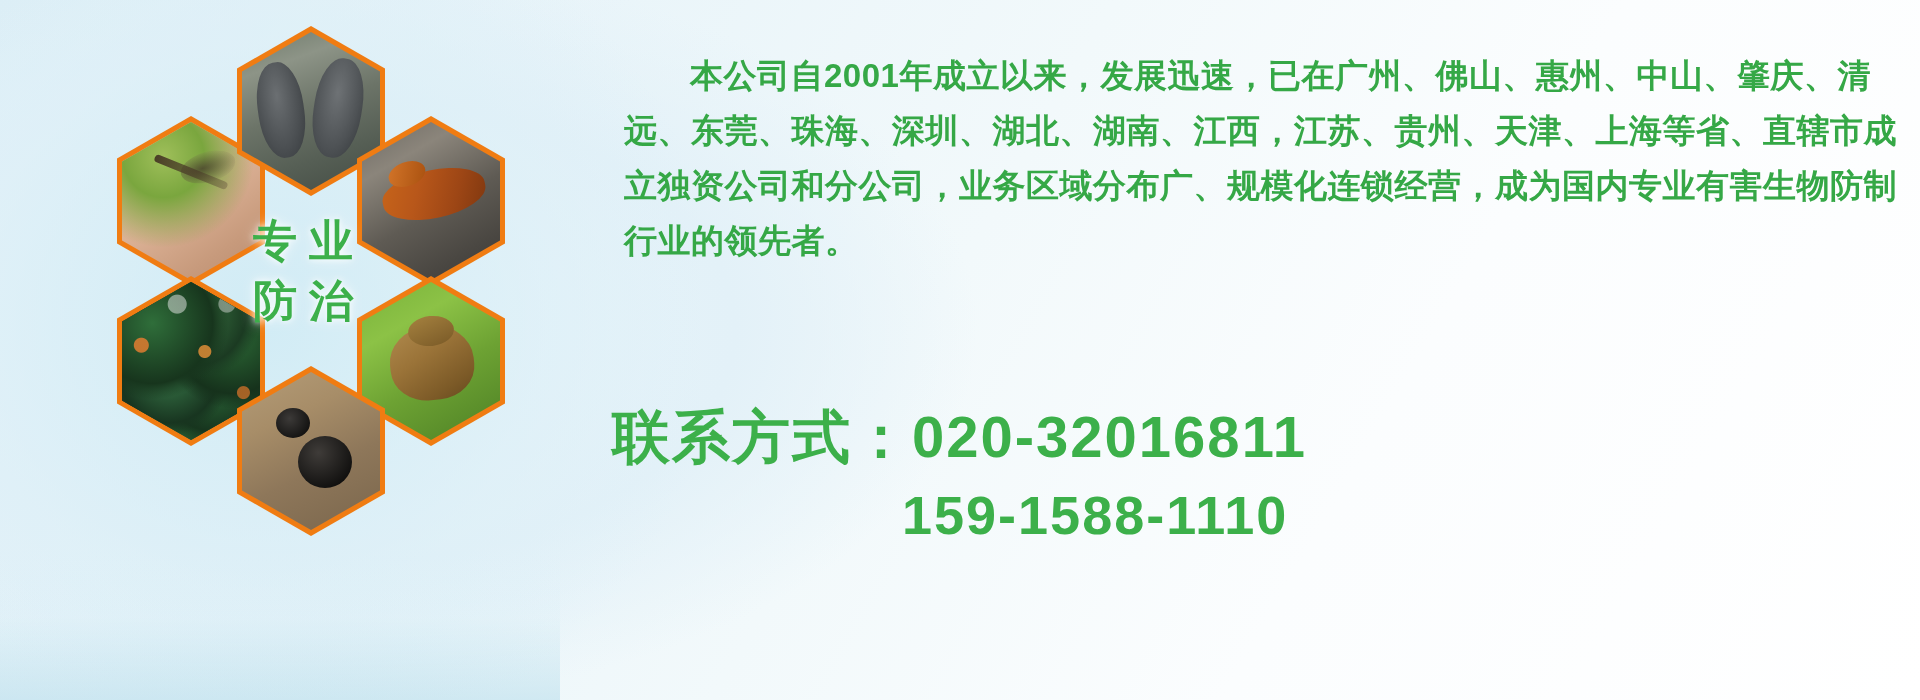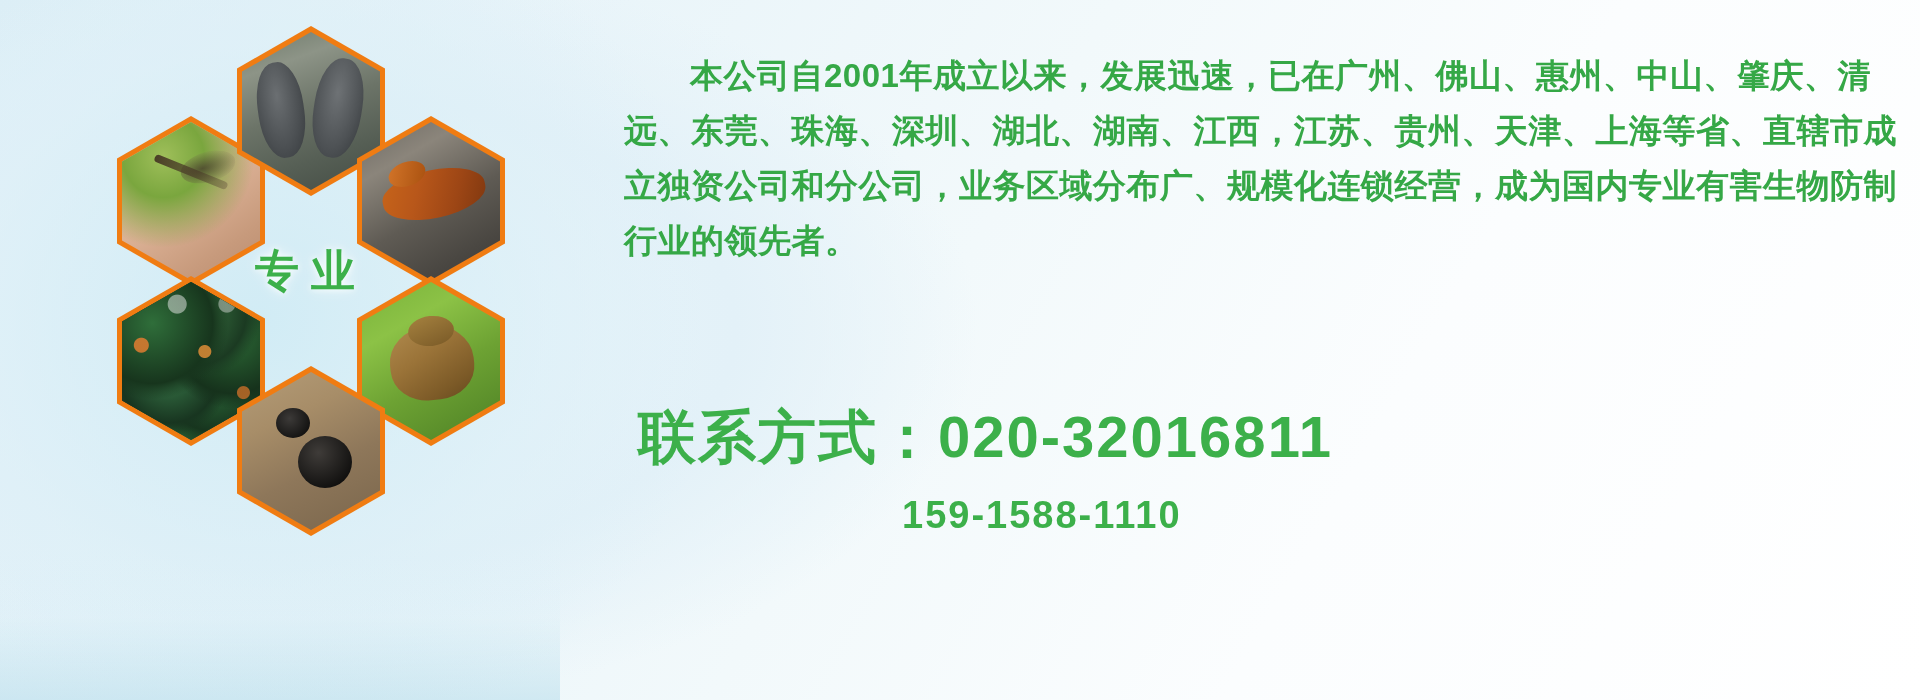--- a/index.html
+++ b/index.html
@@ -98,44 +98,44 @@
      background:linear-gradient(160deg,#a5813f,#7a5a27);transform:rotate(-6deg);}
 
   .art-ant{background:
      linear-gradient(155deg,#b49c78 0%,#a78d68 30%,#8e775a 60%,#7a664c 100%);}
   .art-ant:before{content:"";position:absolute;left:34px;top:36px;width:34px;height:30px;border-radius:50%;
      background:radial-gradient(circle at 40% 35%, #3c3a38, #141312 75%);}
   .art-ant:after{content:"";position:absolute;left:56px;top:64px;width:54px;height:52px;border-radius:50%;
      background:radial-gradient(circle at 38% 32%, #3f3c39, #100f0e 78%);}
 
   .hex-label{
-    position:absolute;left:146px;top:178px;width:148px;height:170px;
-    display:flex;flex-direction:column;align-items:center;justify-content:center;
+    position:absolute;left:156px;top:178px;width:148px;height:170px;
+    display:flex;flex-direction:column;justify-content:center;
     gap:16px;z-index:6;pointer-events:none;
   }
   .hex-label span{
     color:#3cb04a;font-size:44px;font-weight:bold;letter-spacing:12px;
     text-indent:12px;line-height:1;
     text-shadow:0 0 6px rgba(255,255,255,.9),0 0 14px rgba(255,255,255,.8);
   }
 
   
   .body-copy{
     position:absolute;left:612px;top:36px;width:1300px;
     color:#35a846;font-size:33px;line-height:55px;font-weight:bold;
     letter-spacing:.5px;
   }
   .body-copy p{margin:12px;text-indent:66px;}
 
   .contact{
     position:absolute;left:612px;top:398px;width:1300px;
     color:#3cb04a;font-weight:bold;line-height:78px;
   }
-  .contact .line1{font-size:58px;letter-spacing:2px;margin-left:26px;}
-  .contact .line2{font-size:38px;letter-spacing:2px;padding-left:290px;}
+  .contact .line1{font-size:58px;letter-spacing:2px;}
+  .contact .line2{font-size:54px;letter-spacing:2px;padding-left:290px;}
 </style>
 </head>
 <body>
 
 <div id="banner">
 
   <div class="hex-cluster">
 
     <div class="hex h-mosquito">
       <div class="inner">
@@ -168,20 +168,21 @@
     </div>
 
     <div class="hex h-ant">
       <div class="inner">
         <div class="art art-ant"></div>
       </div>
     </div>
 
     <div class="hex-label">
       <span>专业</span>
+      <span>防治</span>
     </div>
   </div>
 
   <div class="body-copy">
     <p>本公司自2001年成立以来，发展迅速，已在广州、佛山、惠州、中山、肇庆、清远、东莞、珠海、深圳、湖北、湖南、江西，江苏、贵州、天津、上海等省、直辖市成立独资公司和分公司，业务区域分布广、规模化连锁经营，成为国内专业有害生物防制行业的领先者。</p>
   </div>
 
   <div class="contact">
     <div class="line1">联系方式：020-32016811</div>
     <div class="line2">159-1588-1110</div>

